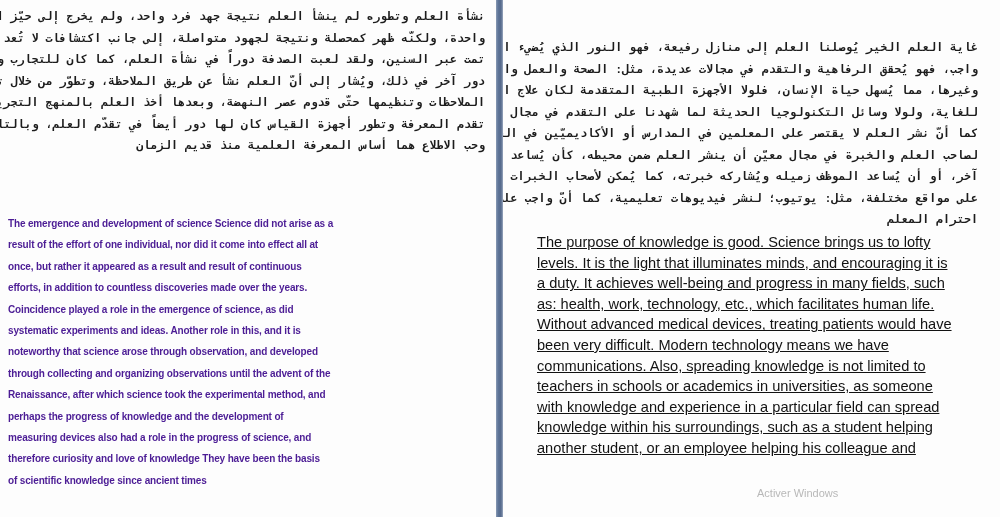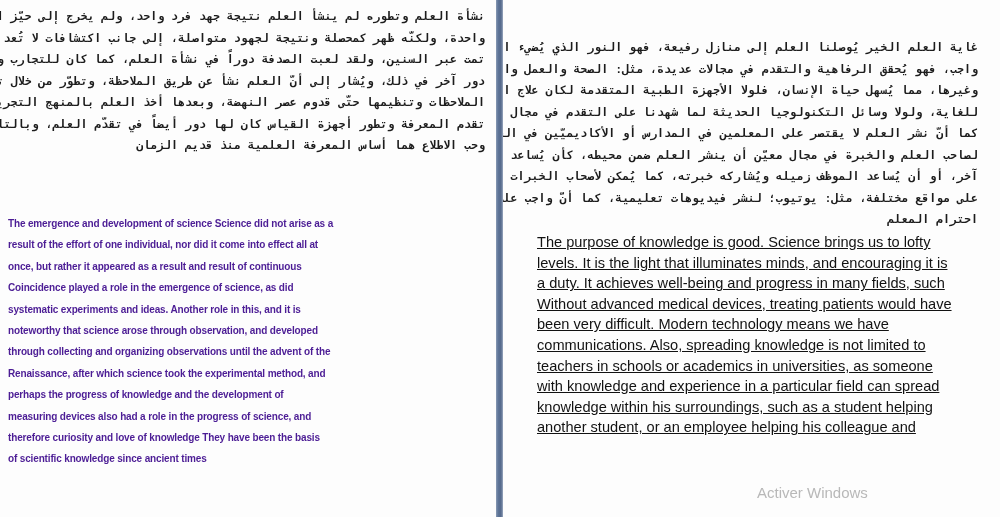--- a/index.html
+++ b/index.html
@@ -32,41 +32,42 @@
   .en-right {
     position:absolute; left:34px; top:232px; width:460px;
     font-family:"Liberation Sans", sans-serif; color:#121212;
     font-size:14.6px;
   }
   .en-right .line { display:block; white-space:nowrap; height:20.6px; line-height:20.6px;text-decoration:underline; }
   .watermark {
     position:absolute; left:757px; top:484px; color:#b8b8b8;
     font-family:"Liberation Sans", sans-serif;
   }
-  .watermark .title { font-size:15px; display:block; line-height:18px; }
+  .watermark .title { font-size:11px; display:block; line-height:18px; }
   .watermark .sub { font-size:11px; display:block; line-height:16px; white-space:nowrap;margin-top:20px; }
 </style>
 </head>
 <body>
 
 <div class="page" id="page-left">
   <div class="ar" id="ar-left">
     <span class="line">نشأة العلم وتطوره لم ينشأ العلم نتيجة جهد فرد واحد، ولم يخرج إلى حيّز التنفيذ دفعة</span>
     <span class="line">واحدة، ولكنّه ظهر كمحصلة ونتيجة لجهود متواصلة، إلى جانب اكتشافات لا تُعد ولا تُحصى</span>
     <span class="line">تمت عبر السنين، ولقد لعبت الصدفة دوراً في نشأة العلم، كما كان للتجارب والأفكار المنتظمة</span>
     <span class="line">دور آخر في ذلك، ويُشار إلى أنّ العلم نشأ عن طريق الملاحظة، وتطوّر من خلال تجميع</span>
     <span class="line">الملاحظات وتنظيمها حتّى قدوم عصر النهضة، وبعدها أخذ العلم بالمنهج التجريبي، ولعل</span>
     <span class="line">تقدم المعرفة وتطور أجهزة القياس كان لها دور أيضاً في تقدّم العلم، وبالتالي فإنّ الفضول</span>
     <span class="line">وحب الاطلاع هما أساس المعرفة العلمية منذ قديم الزمان</span>
   </div>
 
   <div class="en-left">
     <span class="line">The emergence and development of science Science did not arise as a</span>
     <span class="line">result of the effort of one individual, nor did it come into effect all at</span>
     <span class="line">once, but rather it appeared as a result and result of continuous</span>
+    <span class="line">efforts, in addition to countless discoveries made over the years.</span>
     <span class="line">Coincidence played a role in the emergence of science, as did</span>
     <span class="line">systematic experiments and ideas. Another role in this, and it is</span>
     <span class="line">noteworthy that science arose through observation, and developed</span>
     <span class="line">through collecting and organizing observations until the advent of the</span>
     <span class="line">Renaissance, after which science took the experimental method, and</span>
     <span class="line">perhaps the progress of knowledge and the development of</span>
     <span class="line">measuring devices also had a role in the progress of science, and</span>
     <span class="line">therefore curiosity and love of knowledge They have been the basis</span>
     <span class="line">of scientific knowledge since ancient times</span>
   </div>
@@ -84,20 +85,21 @@
     <span class="line">لصاحب العلم والخبرة في مجال معيّن أن ينشر العلم ضمن محيطه، كأن يُساعد الطالب طالبًا</span>
     <span class="line">آخر، أو أن يُساعد الموظف زميله ويُشاركه خبرته، كما يُمكن لأصحاب الخبرات إنشاء قنوات</span>
     <span class="line">على مواقع مختلفة، مثل: يوتيوب؛ لنشر فيديوهات تعليمية، كما أنّ واجب على كل فرد</span>
     <span class="line">احترام المعلم</span>
   </div>
 
   <div class="en-right">
     <span class="line">The purpose of knowledge is good. Science brings us to lofty</span>
     <span class="line">levels. It is the light that illuminates minds, and encouraging it is</span>
     <span class="line">a duty. It achieves well-being and progress in many fields, such</span>
+    <span class="line">as: health, work, technology, etc., which facilitates human life.</span>
     <span class="line">Without advanced medical devices, treating patients would have</span>
     <span class="line">been very difficult. Modern technology means we have</span>
     <span class="line">communications. Also, spreading knowledge is not limited to</span>
     <span class="line">teachers in schools or academics in universities, as someone</span>
     <span class="line">with knowledge and experience in a particular field can spread</span>
     <span class="line">knowledge within his surroundings, such as a student helping</span>
     <span class="line">another student, or an employee helping his colleague and</span>
   </div>
 </div>
 

